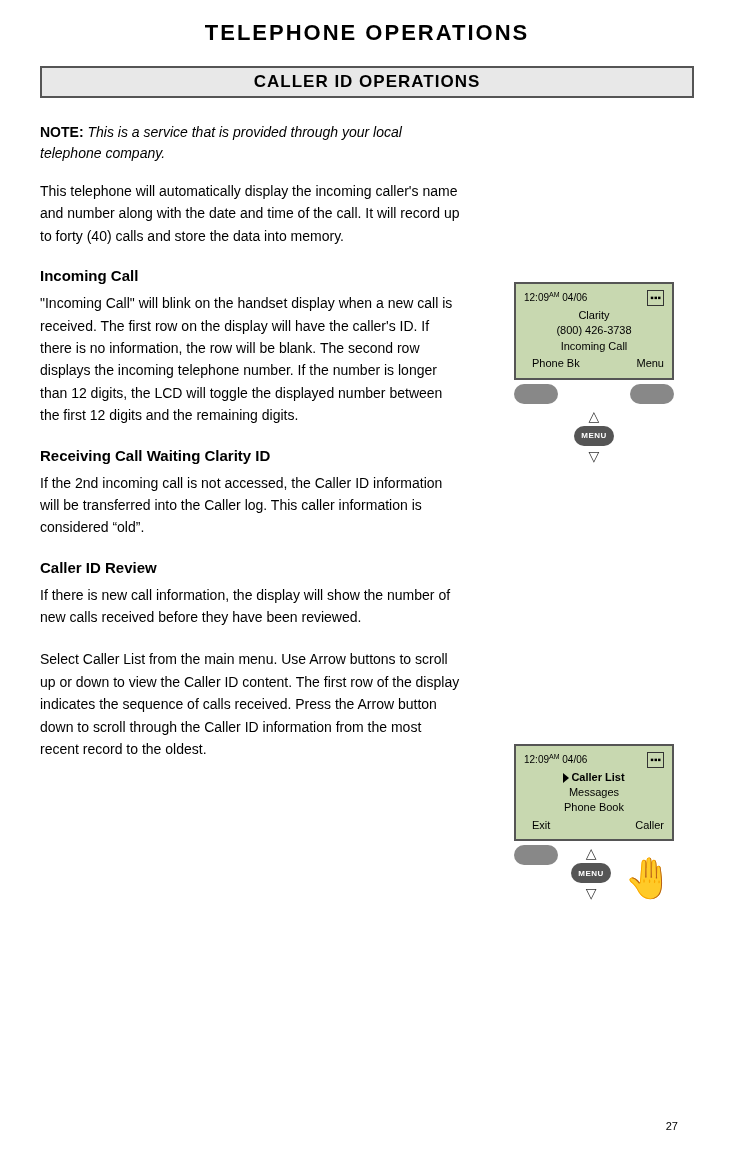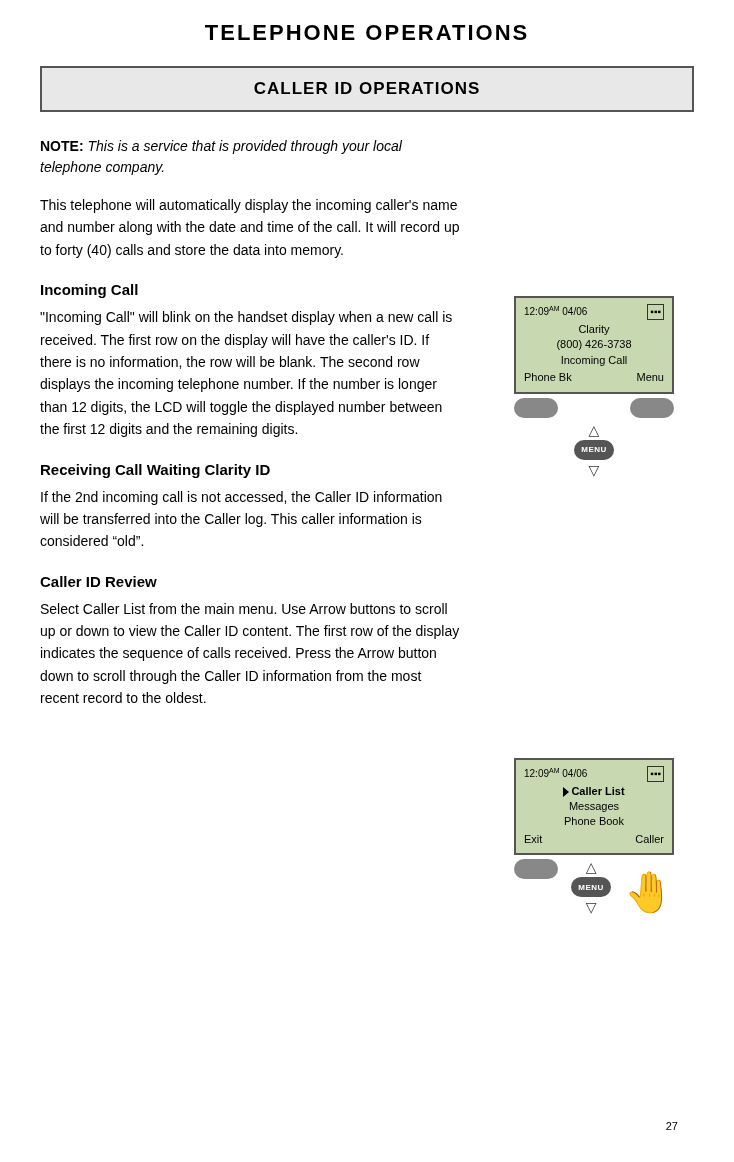--- a/index.html
+++ b/index.html
@@ -20,21 +20,21 @@
       font-weight: bold;
       letter-spacing: 2px;
       margin-bottom: 20px;
       font-family: Arial, Helvetica, sans-serif;
     }
 
     .caller-id-banner {
       border: 2px solid #555;
       background: #e8e8e8;
       text-align: center;
-      padding: 11px 20px;
+      padding: 4px 20px;
       margin-bottom: 24px;
       width: 100%;
     }
 
     .caller-id-banner span {
       font-size: 17px;
       font-weight: bold;
       letter-spacing: 1px;
     }
 
@@ -121,20 +121,21 @@
     .screen-line {
       text-align: center;
       font-size: 11px;
     }
 
     .screen-footer {
       display: flex;
       justify-content: space-between;
       margin-top: 2px;
       font-size: 11px;
+      margin-left: 8px;
     }
 
     .soft-buttons {
       display: flex;
       justify-content: space-between;
       width: 160px;
       margin-bottom: 4px;
     }
 
     .soft-btn {
@@ -230,20 +231,21 @@
       <p class="body-paragraph">"Incoming Call" will blink on the handset display when a new call is received. The first row on the display will have the caller's ID. If there is no information, the row will be blank. The second row displays the incoming telephone number. If the number is longer than 12 digits, the LCD will toggle the displayed number between the first 12 digits and the remaining digits.</p>
     </div>
 
     <div>
       <div class="section-heading">Receiving Call Waiting Clarity ID</div>
       <p class="body-paragraph">If the 2nd incoming call is not accessed, the Caller ID information will be transferred into the Caller log. This caller information is considered “old”.</p>
     </div>
 
     <div>
       <div class="section-heading">Caller ID Review</div>
+      <p class="body-paragraph">If there is new call information, the display will show the number of new calls received before they have been reviewed.</p>
       <p class="body-paragraph">Select Caller List from the main menu. Use Arrow buttons to scroll up or down to view the Caller ID content. The first row of the display indicates the sequence of calls received. Press the Arrow button down to scroll through the Caller ID information from the most recent record to the oldest.</p>
     </div>
 
   </div>
 
   <div class="device-column">
 
     <div class="phone-device">
       <div class="phone-screen">
         <div class="screen-header">

